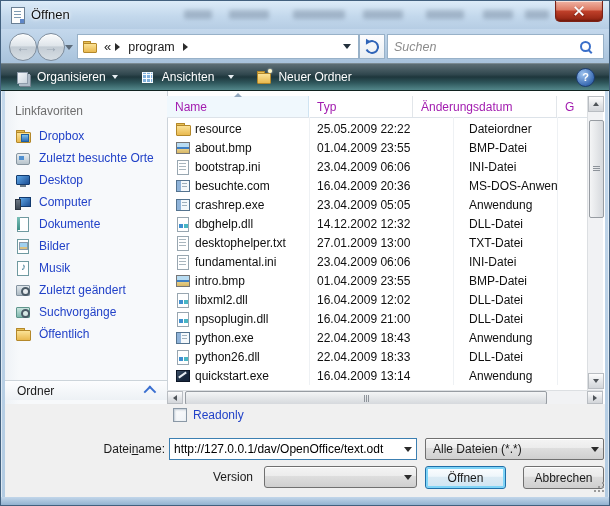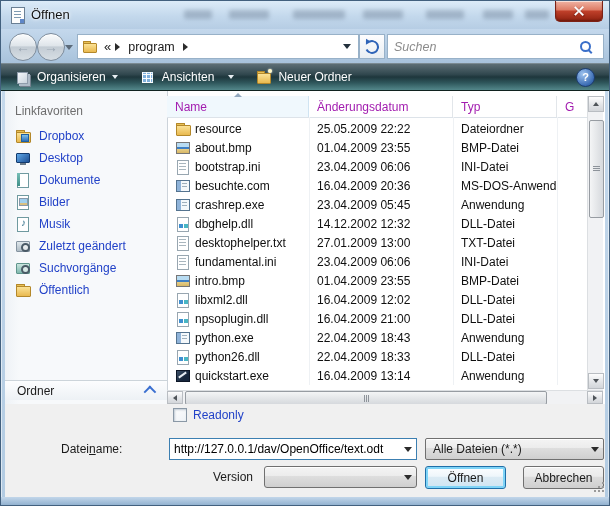--- a/index.html
+++ b/index.html
@@ -121,21 +121,21 @@
   .lheader{left:166px;top:95px;height:21px;display:flex;background:#fff;border-bottom:1px solid #dde3e9;}
   .hcell{box-sizing:border-box;display:flex;align-items:center;padding-left:8px;border-right:1px solid #e2e6ea;cursor:pointer;color:#a21caf;}
   .hcell.sorted{background:#f0f8fd;border-right:1px solid #d0e4f2;}
   .sort-arrow{left:233px;top:92px;width:0;height:0;border-left:4px solid transparent;border-right:4px solid transparent;border-bottom:4px solid #93a9bf;}
   .col-line{top:116px;width:1px;height:268px;background:#eef1f4;}
   .list-rows{left:166px;top:118px;width:420px;}
   .frow{display:flex;height:19px;align-items:center;cursor:default;}
   .cell{box-sizing:border-box;display:flex;align-items:center;height:100%;overflow:hidden;white-space:nowrap;}
   .c-name{width:142px;padding-left:8px;gap:4px;}
   .c-date{width:144px;padding-left:8px;}
-  .c-type{width:104px;padding-left:8px;}
+  .c-type{width:104px;padding-left:16px;}
   .ftext{font-size:12px;color:#0f0f0f;}
 
   
   .vscroll{left:586px;top:95px;width:16px;height:294px;background:#f1f2f4;border-left:1px solid #dcdfe2;box-sizing:border-box;}
   .sbtn{position:absolute;width:16px;height:16px;background:linear-gradient(180deg,#fdfdfd,#e3e5e8 55%,#d3d6da);border:1px solid #b9bdc2;box-sizing:border-box;display:flex;align-items:center;justify-content:center;cursor:pointer;}
   .tri-up{width:0;height:0;border-left:3.5px solid transparent;border-right:3.5px solid transparent;border-bottom:4.5px solid #4f5459;}
   .tri-down{width:0;height:0;border-left:3.5px solid transparent;border-right:3.5px solid transparent;border-top:4.5px solid #4f5459;}
   .tri-left{width:0;height:0;border-top:3.5px solid transparent;border-bottom:3.5px solid transparent;border-right:4.5px solid #4f5459;}
   .tri-right{width:0;height:0;border-top:3.5px solid transparent;border-bottom:3.5px solid transparent;border-left:4.5px solid #4f5459;}
   .vthumb{position:absolute;left:1px;top:24px;width:13px;height:96px;border:1px solid #979ca2;border-radius:2px;
@@ -143,21 +143,21 @@
   .grip-h{position:absolute;left:3px;top:45px;width:7px;height:1px;background:#8d939a;box-shadow:0 2px 0 #8d939a,0 4px 0 #8d939a;}
   .hscroll{left:166px;top:389px;width:436px;height:14px;background:#f1f2f4;border-top:1px solid #dcdfe2;box-sizing:border-box;}
   .hbtn{height:13px;top:390px;}
   .hthumb{left:184px;top:390px;width:360px;height:12px;border:1px solid #979ca2;border-radius:2px;background:linear-gradient(180deg,#f4f5f6,#d6d9dd);}
   .grip-v{position:absolute;left:50%;top:3px;width:1px;height:7px;background:#8d939a;box-shadow:2px 0 0 #8d939a,-2px 0 0 #8d939a;}
 
   
   .footer{left:4px;top:403px;width:600px;height:93px;background:#f0f0f0;}
   .checkbox{left:172px;top:407px;width:12px;height:12px;background:linear-gradient(135deg,#fdfdfd,#eef2f6);border:1px solid #8a98a6;box-shadow:inset 1px 1px 2px rgba(120,140,160,.45);cursor:pointer;}
   .cb-label{left:192px;top:407px;color:#2242c8;cursor:pointer;}
-  .fname-label{left:60px;top:441px;width:104px;text-align:left;}
+  .fname-label{left:60px;top:441px;width:104px;text-align:right;}
   .mn{text-decoration:underline;}
   .combo-edit{left:168px;top:437px;width:248px;height:22px;background:#fff;border:1px solid #3c7fb1;box-sizing:border-box;display:flex;align-items:flex-end;}
   .combo-edit input{flex:1;border:none;outline:none;padding:0 4px;height:100%;font-family:"Liberation Sans",sans-serif;font-size:12px;background:transparent;}
   .combo-arrow{width:16px;height:100%;display:flex;align-items:center;justify-content:center;cursor:pointer;flex:none;}
   .arrow-dn{width:0;height:0;border-left:4px solid transparent;border-right:4px solid transparent;border-top:5px solid #2b2b2b;}
   .combo{height:22px;box-sizing:border-box;border:1px solid #707070;border-radius:2px;display:flex;align-items:center;cursor:pointer;
       background:linear-gradient(180deg,#f4f4f4 0%,#ececec 45%,#dedede 46%,#cfcfcf 100%);box-shadow:inset 0 1px 0 #fff;}
   .combo .ctext{flex:1;padding-left:7px;white-space:nowrap;overflow:hidden;}
   .filetype{left:424px;top:437px;width:179px;}
   .version-label{left:180px;top:469px;width:72px;text-align:right;}
@@ -246,26 +246,34 @@
     <div class="side-header">Linkfavoriten</div>
     <div class="side-items">
 
         <div class="side-item">
           <span class="ic ic-dropbox-folder">
             <span class="ov"></span>
           </span>
           <span class="slabel">Dropbox</span>
         </div>
 
+        <div class="side-item">
+          <span class="ic ic-recent-places"><span class="ov"></span></span>
+          <span class="slabel">Zuletzt besuchte Orte</span>
+        </div>
 
         <div class="side-item">
           <span class="ic ic-desktop"><span class="ov"></span></span>
           <span class="slabel">Desktop</span>
         </div>
 
+        <div class="side-item">
+          <span class="ic ic-computer"><span class="ov"></span></span>
+          <span class="slabel">Computer</span>
+        </div>
 
         <div class="side-item">
           <span class="ic ic-documents"><span class="ov"></span></span>
           <span class="slabel">Dokumente</span>
         </div>
 
         <div class="side-item">
           <span class="ic ic-pictures"><span class="ov"></span></span>
           <span class="slabel">Bilder</span>
         </div>
@@ -292,22 +300,22 @@
       </div>
     <div class="folders-bar">
       <span class="folders-label">Ordner</span>
       <span class="chev-up"></span>
     </div>
   </div>
   <div class="abs splitter"></div>
 
   <div class="abs lheader">
     <div class="hcell sorted" style="width:142px;">Name</div>
+    <div class="hcell" style="width:104px;">Typ</div>
     <div class="hcell" style="width:144px;">Änderungsdatum</div>
-    <div class="hcell" style="width:104px;">Typ</div>
     <div class="hcell" style="width:30px;border-right:none;">G</div>
   </div>
   <div class="abs sort-arrow"></div>
   <div class="abs col-line" style="left:308px;"></div>
   <div class="abs col-line" style="left:452px;"></div>
   <div class="abs col-line" style="left:556px;"></div>
 
   <div class="abs list-rows">
 
       <div class="frow">
@@ -344,21 +352,21 @@
         </div>
         <div class="cell c-date ftext">16.04.2009 20:36</div>
         <div class="cell c-type ftext">MS-DOS-Anwend...</div>
       </div>
 
       <div class="frow">
         <div class="cell c-name">
           <span class="ic ic-application"></span>
           <span class="ftext">crashrep.exe</span>
         </div>
-        <div class="cell c-date ftext">23.04.2009 05:45</div>
+        <div class="cell c-date ftext">23.04.2009 05:05</div>
         <div class="cell c-type ftext">Anwendung</div>
       </div>
 
       <div class="frow">
         <div class="cell c-name">
           <span class="ic ic-dll-file"></span>
           <span class="ftext">dbghelp.dll</span>
         </div>
         <div class="cell c-date ftext">14.12.2002 12:32</div>
         <div class="cell c-type ftext">DLL-Datei</div>

